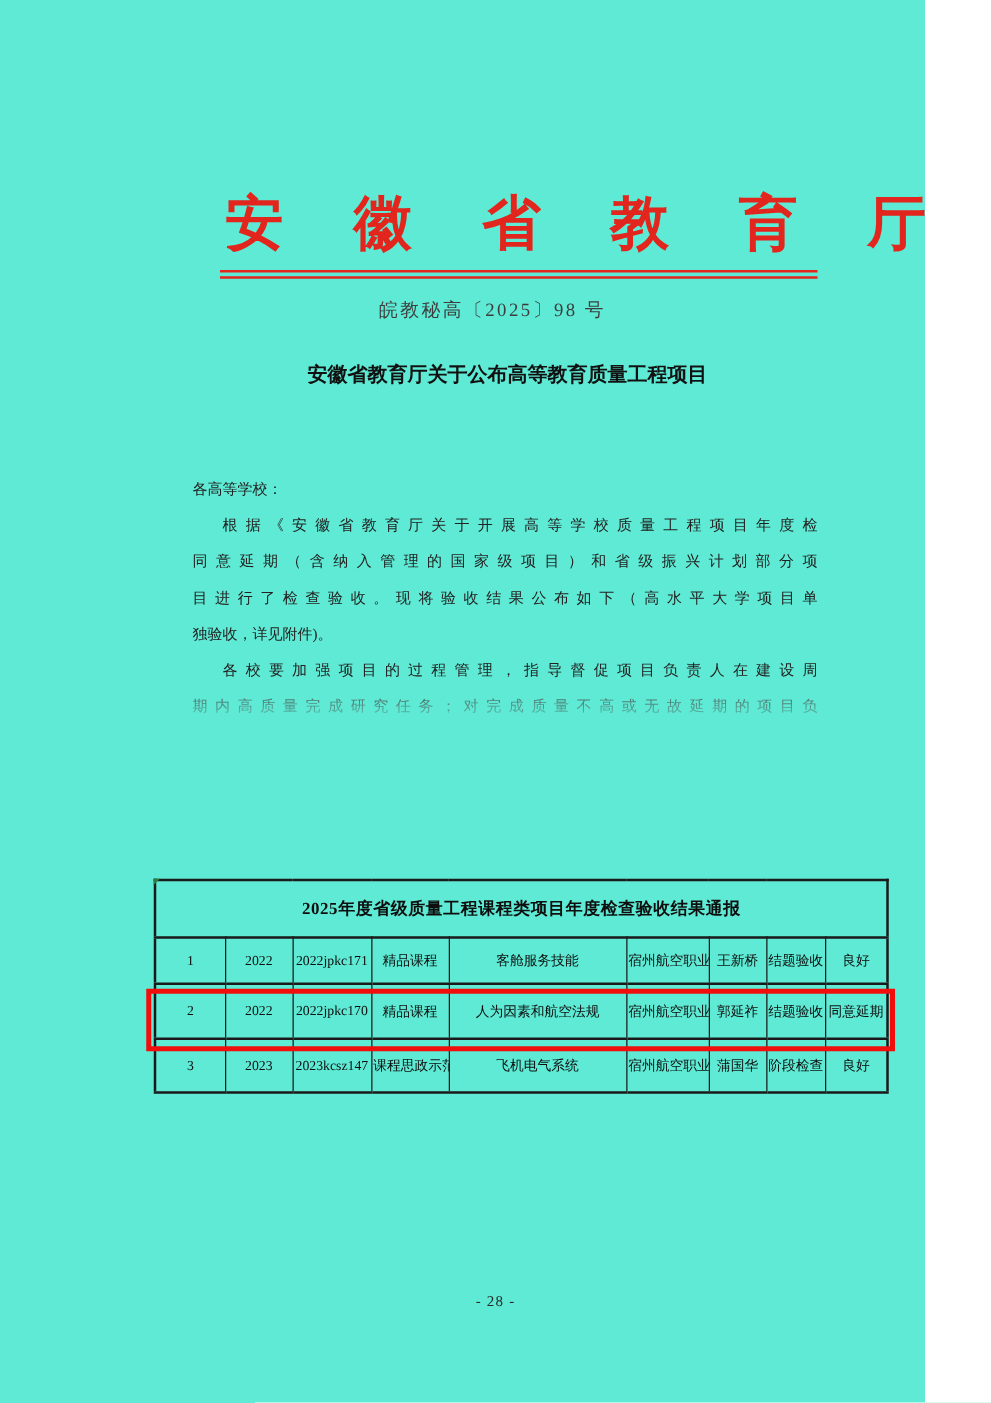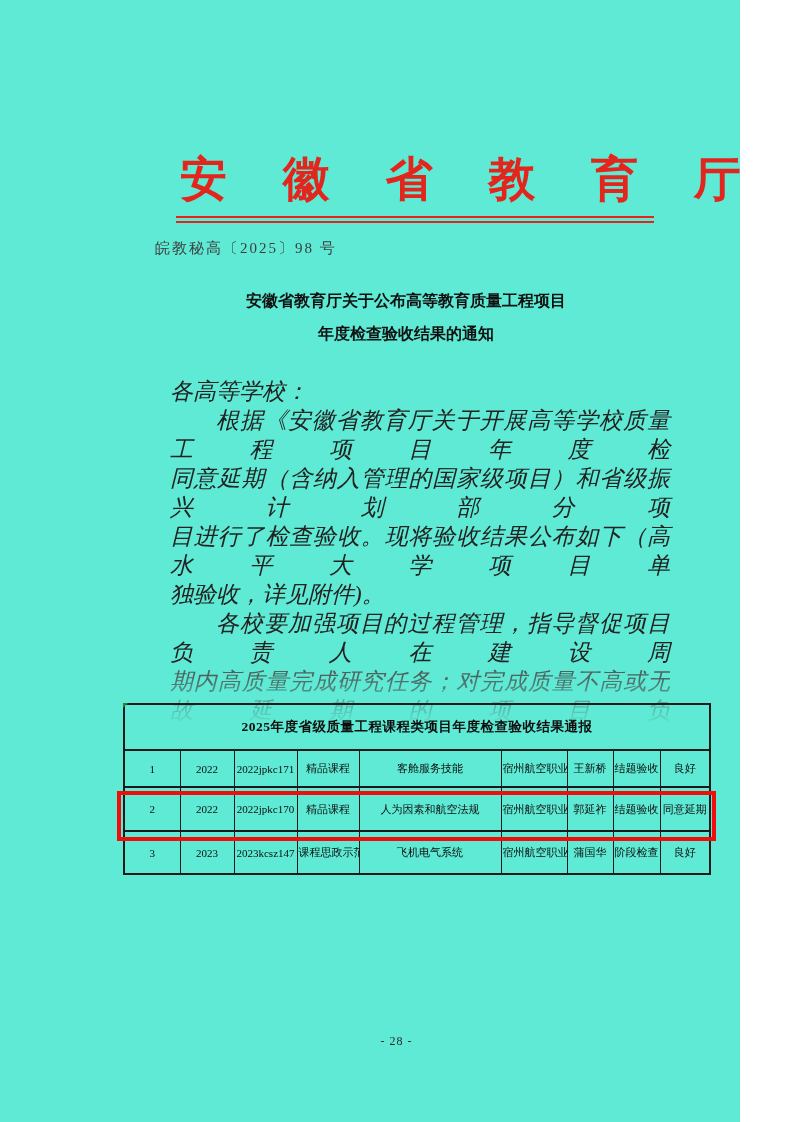--- a/index.html
+++ b/index.html
@@ -13,31 +13,31 @@
     text-align:center;font-size:47px;font-weight:bold;line-height:62px;
     letter-spacing:22px;padding-left:22px;box-sizing:border-box;
     color:#e3261d;white-space:nowrap;
   }
   .red-rule{
     position:absolute;top:216px;left:176px;width:478px;height:3px;
     border-top:2px solid #e3261d;border-bottom:2px solid #e3261d;
   }
   .doc-number{
     position:absolute;top:239px;left:155px;width:478px;
-    text-align:left;font-size:15px;color:#3d3d3d;letter-spacing:2px;
+    text-align:center;font-size:15px;color:#3d3d3d;letter-spacing:2px;
   }
   
   .doc-title{
     position:absolute;top:284px;left:155px;width:502px;
     text-align:center;font-weight:bold;font-size:16px;line-height:33px;color:#111;
   }
   
   .body-text{
-    position:absolute;top:377px;left:170px;width:500px;
-    font-size:23px;line-height:29px;color:#222;font-style:italic;
+    position:absolute;top:377px;left:154px;width:500px;
+    font-size:12px;line-height:29px;color:#222;
   }
   .line{width:100%;}
   .fill{text-align:justify;text-align-last:justify;}
   .indent{text-indent:2em;}
   .cut{
     color:#4a4a4a;
     -webkit-mask-image:linear-gradient(to bottom,rgba(0,0,0,.85) 15%,rgba(0,0,0,.08) 92%);
     mask-image:linear-gradient(to bottom,rgba(0,0,0,.85) 15%,rgba(0,0,0,.08) 92%);
   }
   
@@ -83,21 +83,20 @@
 <body>
 
 <div class="page">
 
   <div class="agency">安 徽 省 教 育 厅</div>
   <div class="red-rule"></div>
   <div class="doc-number">皖教秘高〔2025〕98 号</div>
 
   <div class="doc-title">
     <div>安徽省教育厅关于公布高等教育质量工程项目</div>
-    <div>年度检查验收结果的通知</div>
   </div>
 
   <div class="body-text">
     <div class="line">各高等学校：</div>
     <div class="line fill indent">根据《安徽省教育厅关于开展高等学校质量工程项目年度检</div>
     <div class="line fill">同意延期（含纳入管理的国家级项目）和省级振兴计划部分项</div>
     <div class="line fill">目进行了检查验收。现将验收结果公布如下（高水平大学项目单</div>
     <div class="line">独验收，详见附件)。</div>
     <div class="line fill indent">各校要加强项目的过程管理，指导督促项目负责人在建设周</div>
     <div class="line fill cut">期内高质量完成研究任务；对完成质量不高或无故延期的项目负</div>

